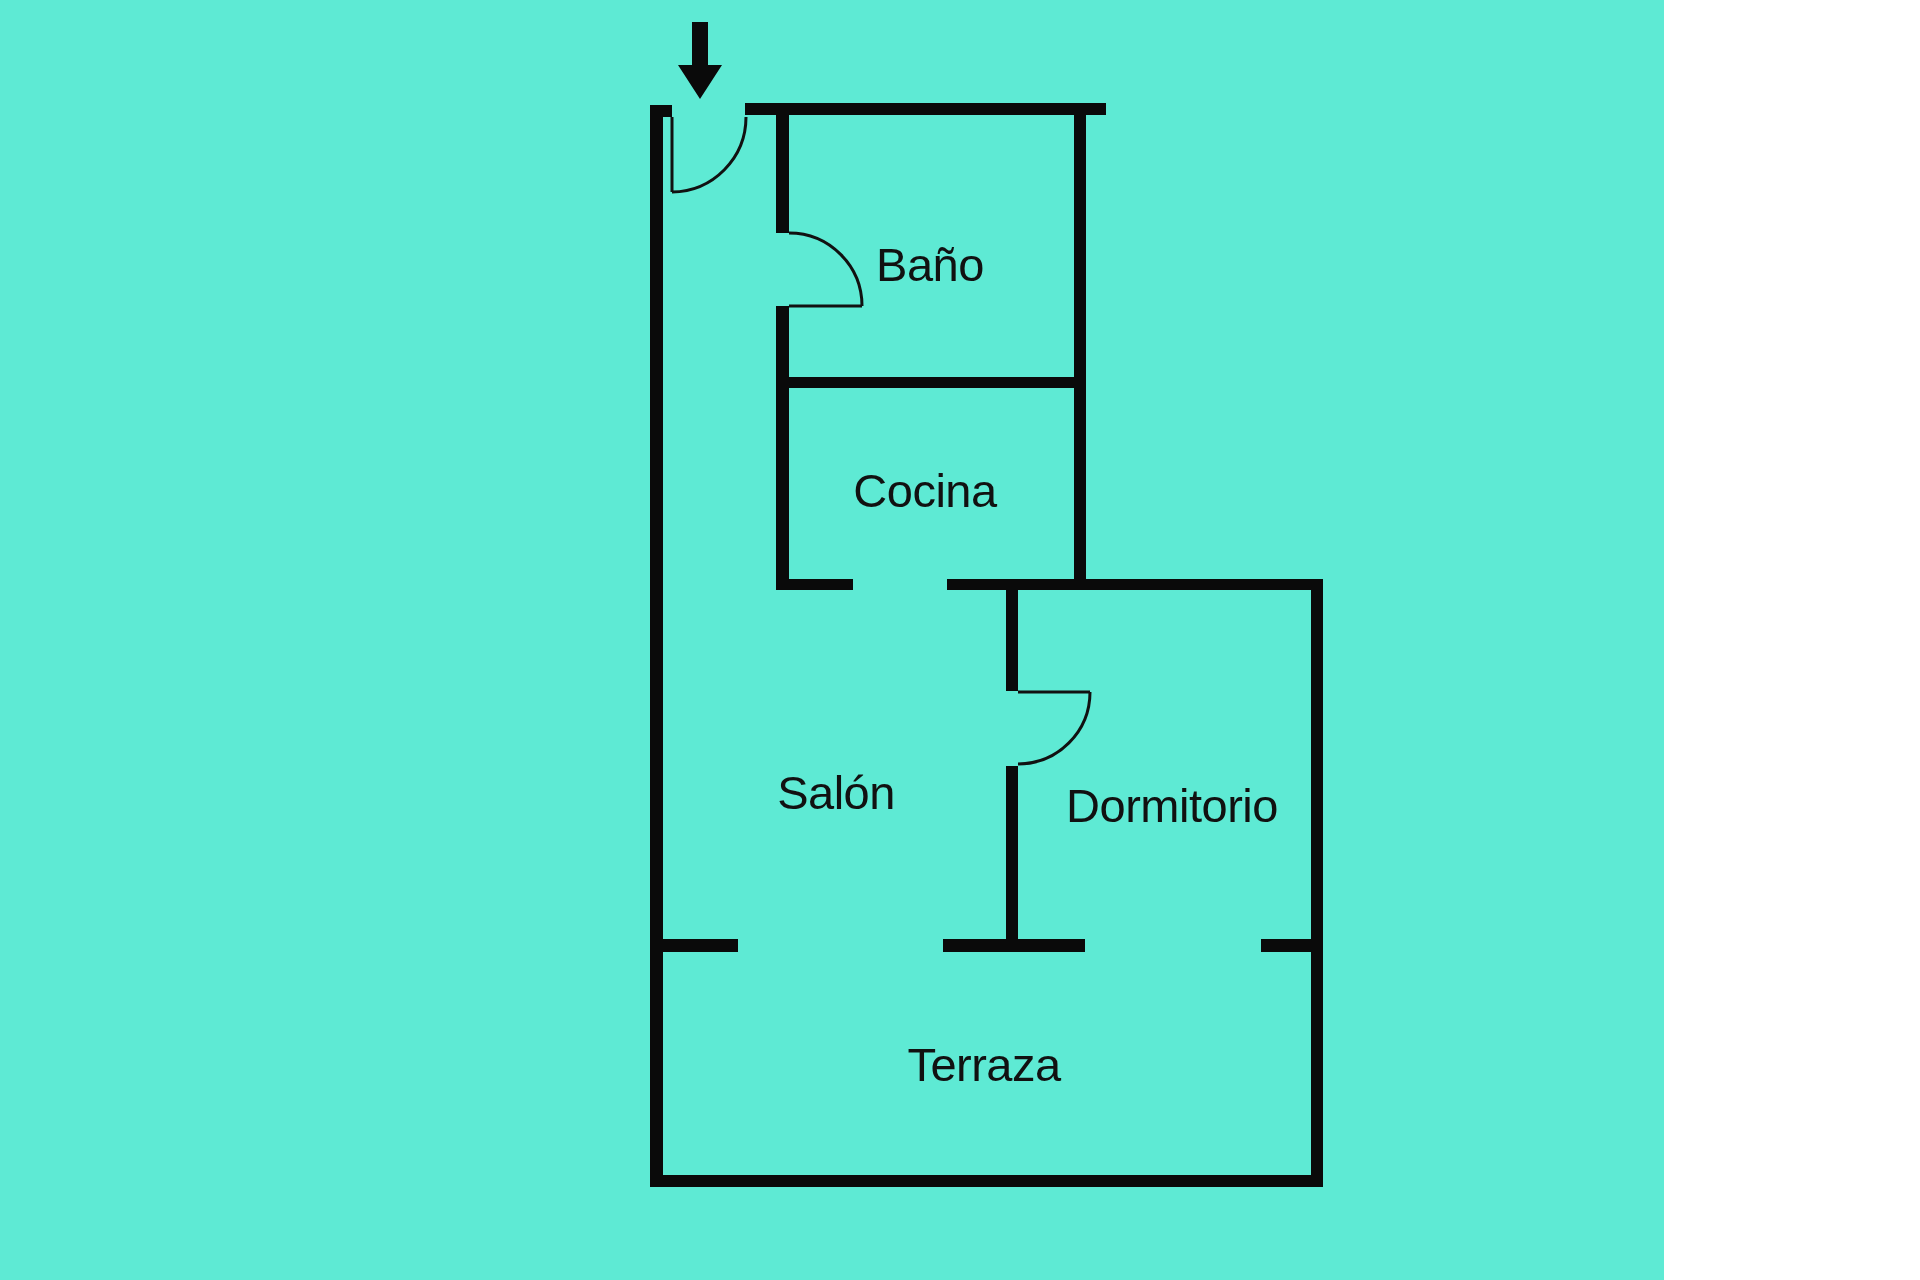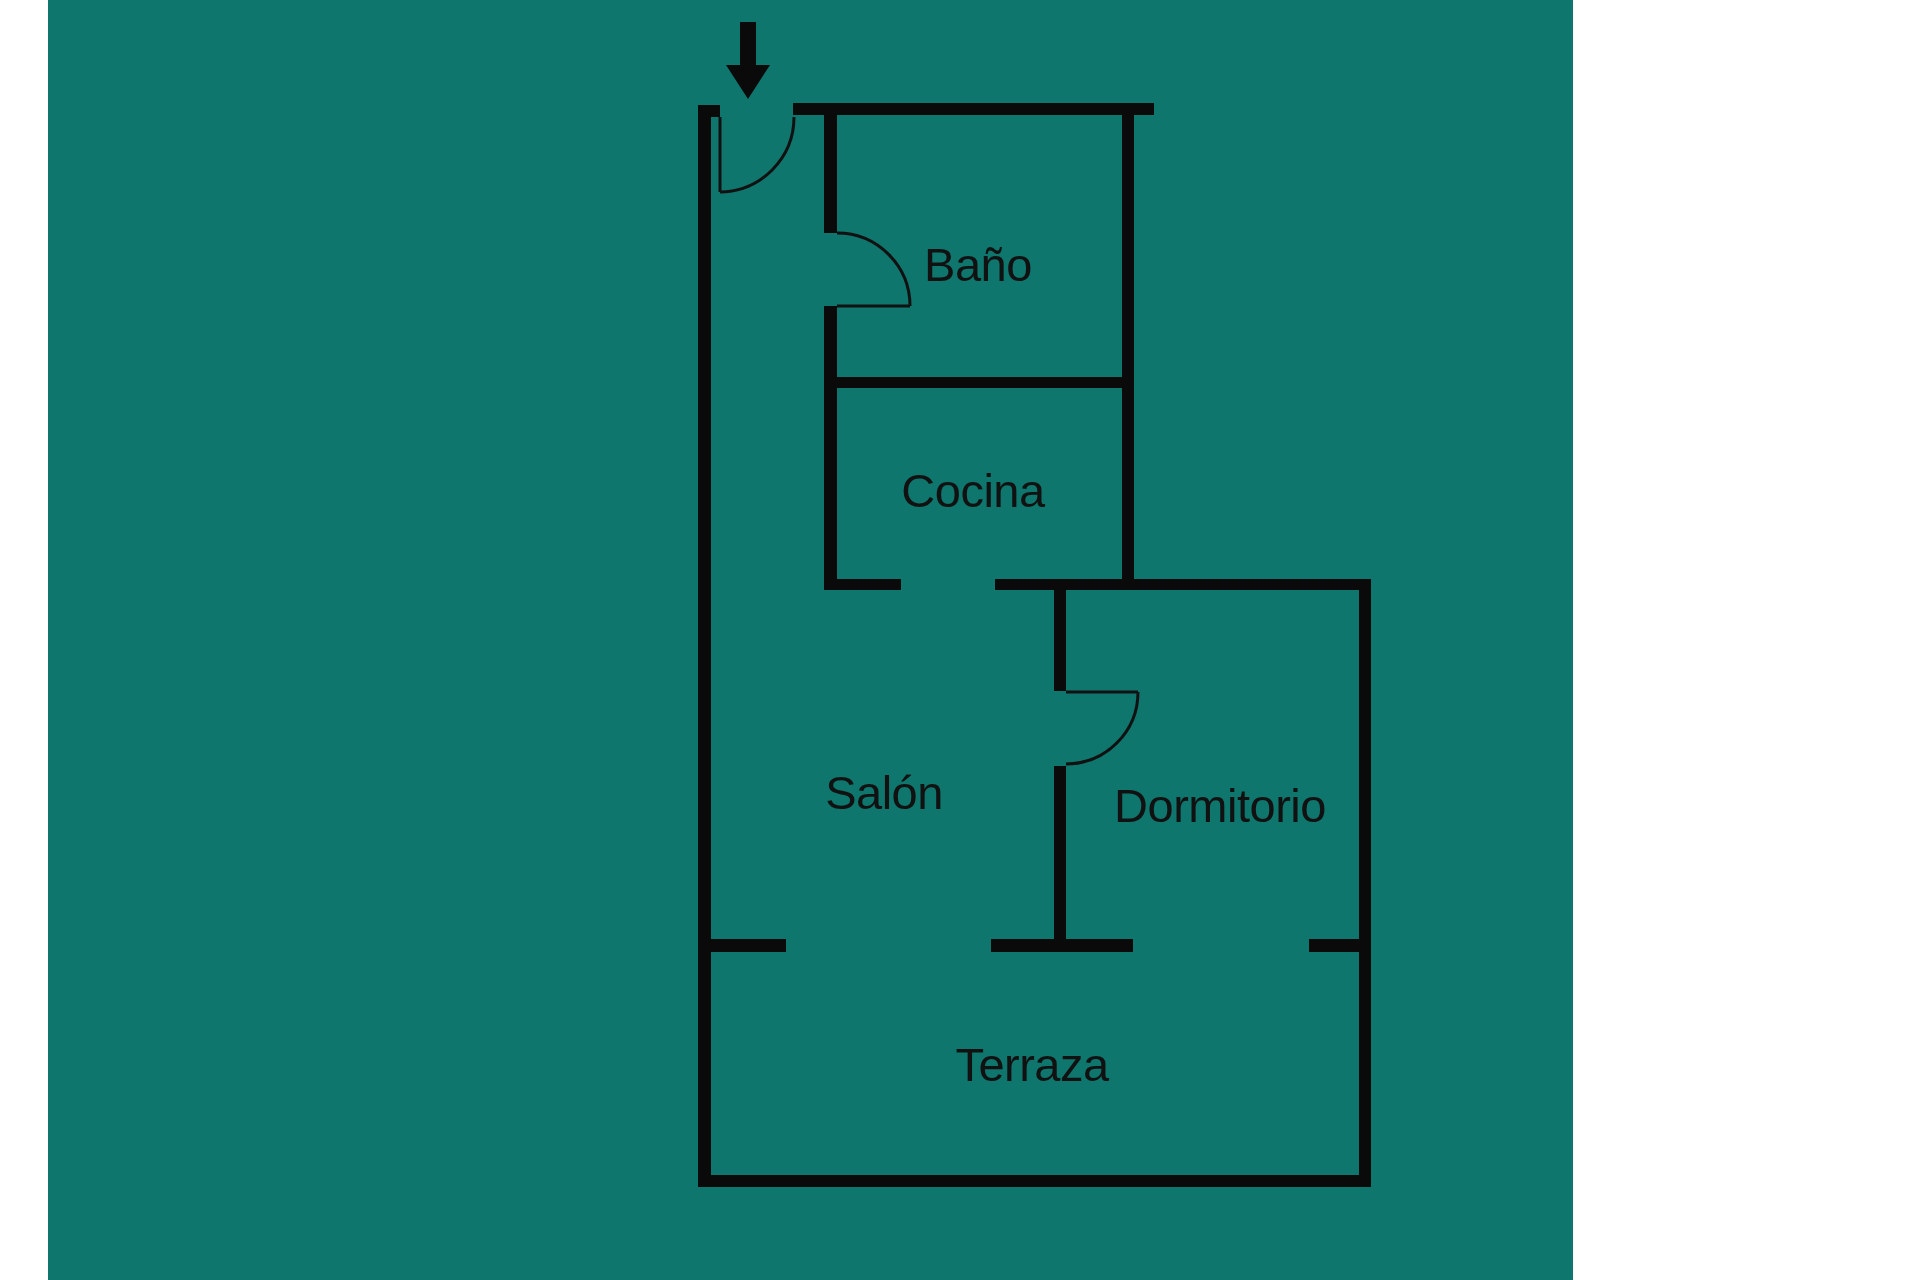--- a/index.html
+++ b/index.html
@@ -8,24 +8,23 @@
     background: #ffffff;
   }
   body {
     width: 1920px;
     height: 1280px;
     overflow: hidden;
     font-family: "Liberation Sans", sans-serif;
   }
   .plan-stage {
     position: relative;
-    width: 1525px;
+    width: 1664px;
     height: 1280px;
-    background: #0f766e;
-    margin-left: 48px;
+    background: #5eead4;
   }
   svg.floorplan {
     position: absolute;
     left: 0;
     top: 0;
     display: block;
   }
   .wall { fill: #0a0a0a; stroke: none; }
   .door-line { stroke: #111111; stroke-width: 3; fill: none; }
   .room-label {

